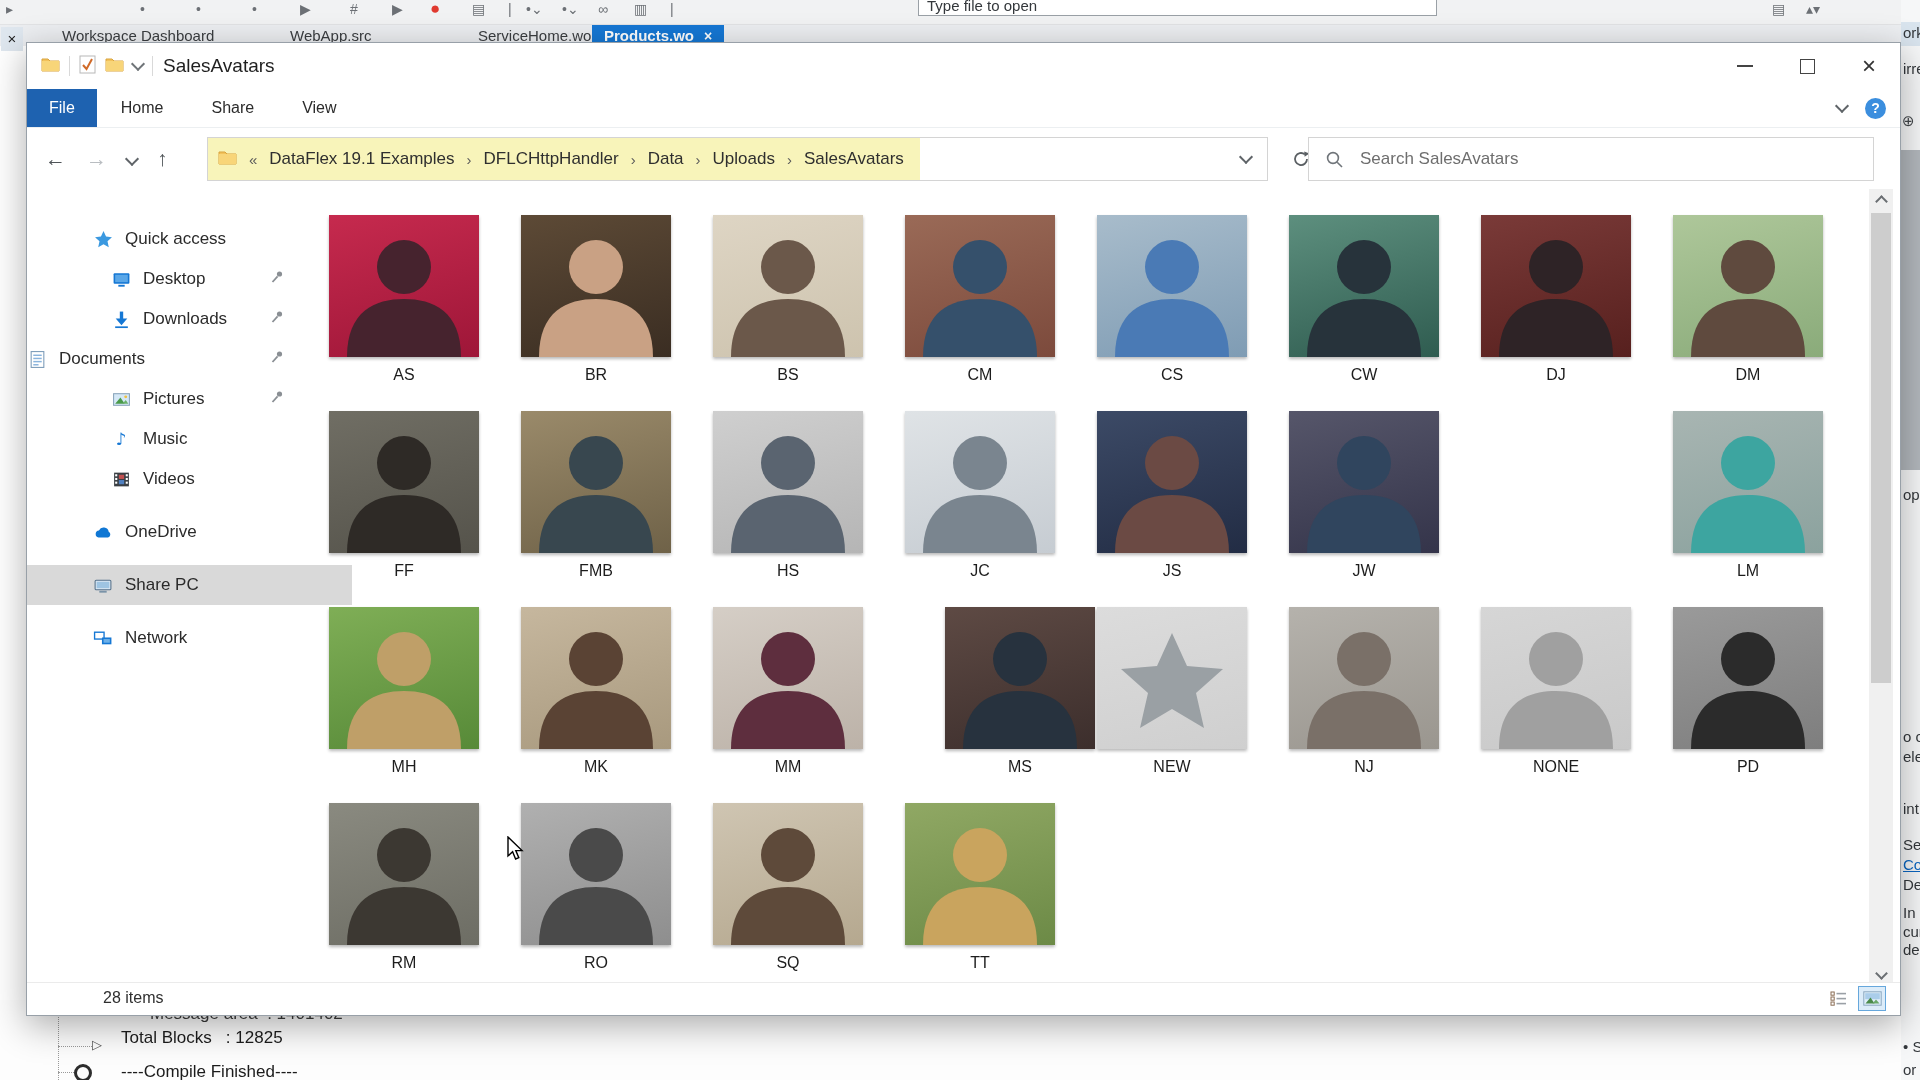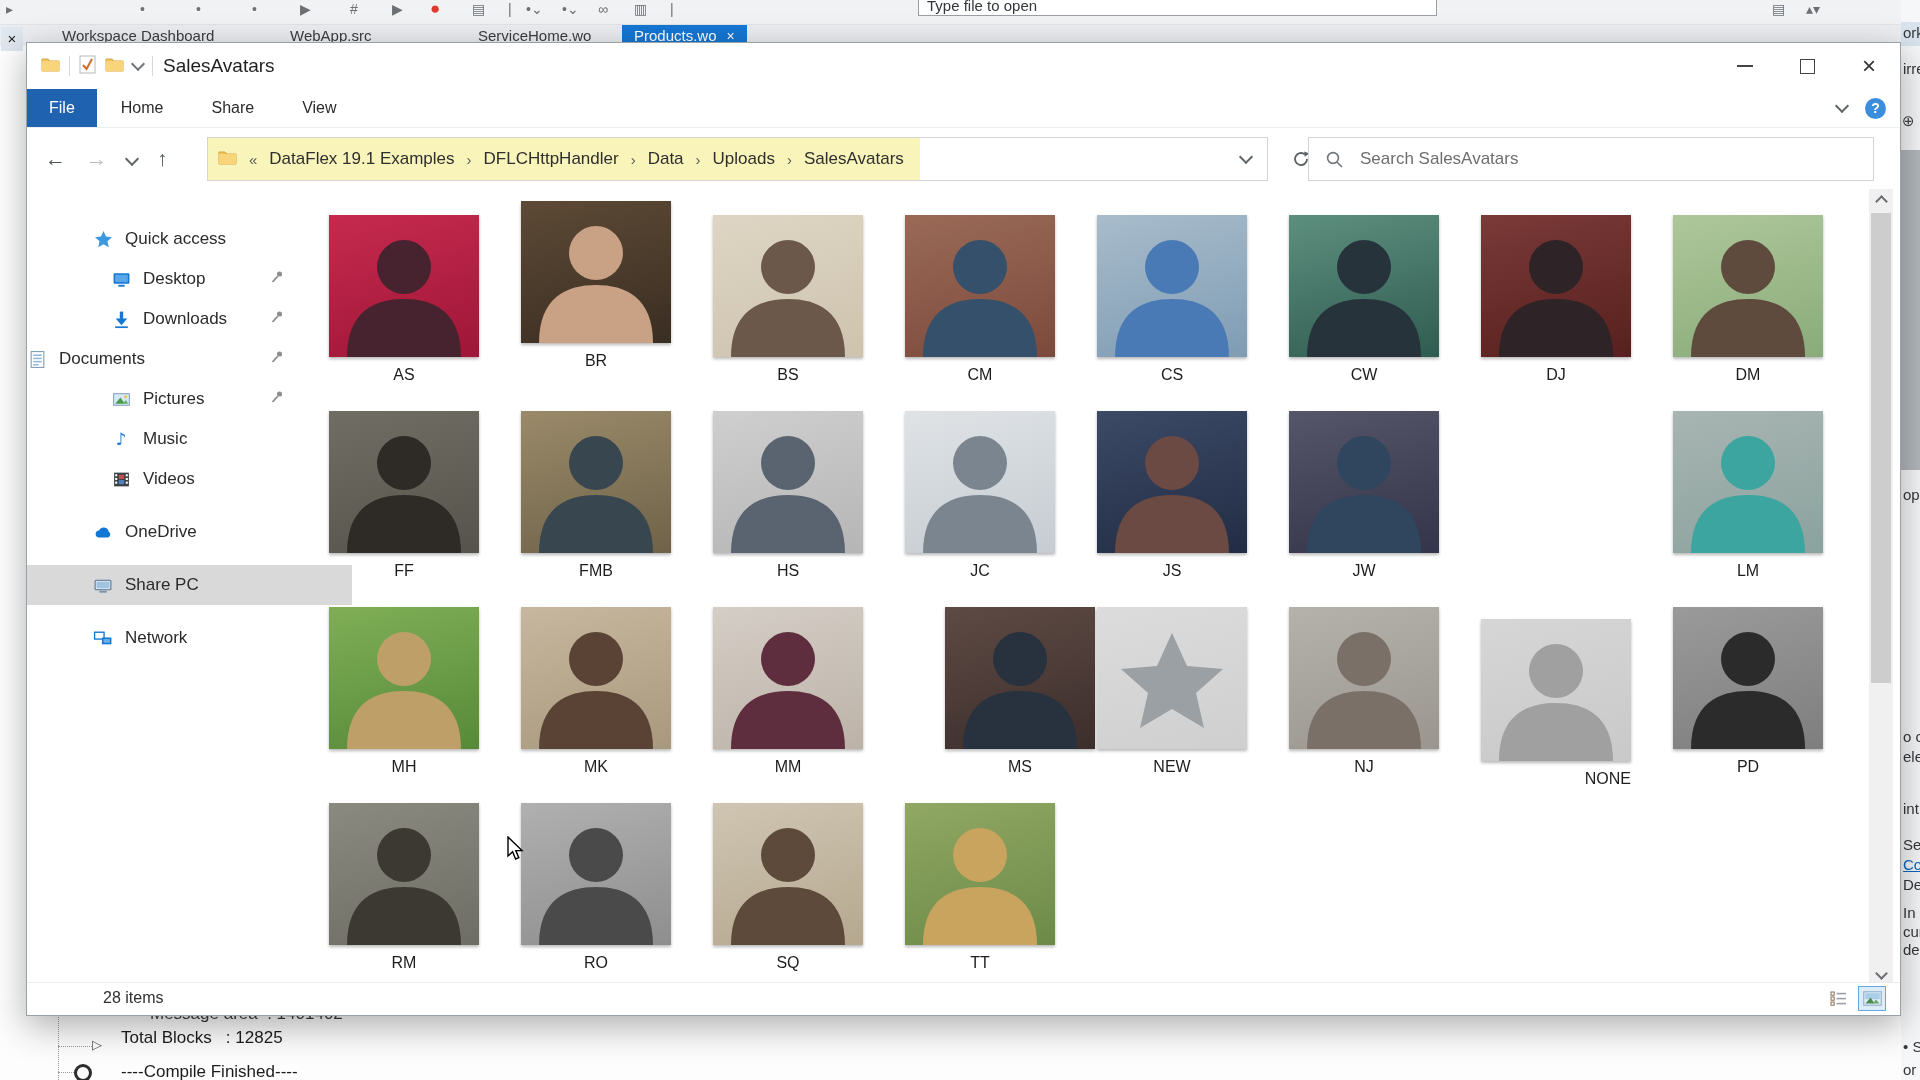--- a/index.html
+++ b/index.html
@@ -116,21 +116,21 @@
       <span class="bg-tool" style="left: 598px;">∞</span>
       <span class="bg-tool" style="left: 634px;">▥</span>
       <span class="bg-tool" style="left: 670px;">|</span>
       <span class="bg-tool" style="left: 1772px;">▤</span>
       <span class="bg-tool" style="left: 1806px;">▴▾</span>
     </div>
   <div class="bg-tabs" id="bgTabs">
       <div class="bg-tab" style="left: 62px;"><span>Workspace Dashboard</span></div>
       <div class="bg-tab" style="left: 290px;"><span>WebApp.src</span></div>
       <div class="bg-tab" style="left: 478px;"><span>ServiceHome.wo</span></div>
-      <div class="bg-tab active" style="left: 622px;"><span>Products.wo</span><span class="tab-close">×</span></div>
+      <div class="bg-tab active" style="left: 592px; font-weight: bold;"><span>Products.wo</span><span class="tab-close">×</span></div>
     </div>
   <div class="bg-panelclose">×</div>
   <div class="bg-fileopen">
     <span>Type file to open</span>
   </div>
   <div class="bg-rightstrip" id="bgRight">
     <div class="bg-tabfrag"></div>
     <div class="bg-globe">⊕</div>
     <div class="bg-right-gray"></div>
   <div class="bg-frag" style="top: 24px;">orks</div>
@@ -368,21 +368,21 @@
       <div class="content" id="grid">
           <div class="tile" style="left: 34px; top: 26px;">
             <div class="tile-photo" style="background: linear-gradient(165deg, rgb(198, 42, 78), rgb(158, 22, 56));">
               <svg width="150" height="142" viewBox="0 0 150 142">
                 <circle cx="75" cy="52" r="27" fill="#46232e"></circle>
                 <path d="M18 142 C18 96 46 84 75 84 C104 84 132 96 132 142 Z" fill="#46232e"></path>
               </svg>
             </div>
             <div class="tile-label">AS</div>
           </div>
-          <div class="tile" style="left: 226px; top: 12px; text-align: center;">
+          <div class="tile" style="left: 226px; top: 26px; text-align: center;">
             <div class="tile-photo" style="background: linear-gradient(165deg, rgb(93, 74, 54), rgb(58, 45, 34));">
               <svg width="150" height="142" viewBox="0 0 150 142">
                 <circle cx="75" cy="52" r="27" fill="#c9a184"></circle>
                 <path d="M18 142 C18 96 46 84 75 84 C104 84 132 96 132 142 Z" fill="#c9a184"></path>
               </svg>
             </div>
             <div class="tile-label">BR</div>
           </div>
           <div class="tile" style="left: 418px; top: 26px;">
             <div class="tile-photo" style="background: linear-gradient(165deg, rgb(222, 213, 196), rgb(205, 195, 174));">
@@ -547,21 +547,21 @@
           </div>
           <div class="tile" style="left: 994px; top: 418px;">
             <div class="tile-photo" style="background: linear-gradient(165deg, rgb(181, 178, 172), rgb(154, 150, 143));">
               <svg width="150" height="142" viewBox="0 0 150 142">
                 <circle cx="75" cy="52" r="27" fill="#7a7068"></circle>
                 <path d="M18 142 C18 96 46 84 75 84 C104 84 132 96 132 142 Z" fill="#7a7068"></path>
               </svg>
             </div>
             <div class="tile-label">NJ</div>
           </div>
-          <div class="tile" style="left: 1186px; top: 430px; text-align: right;">
+          <div class="tile" style="left: 1186px; top: 418px;">
             <div class="tile-photo" style="background: linear-gradient(165deg, rgb(214, 214, 214), rgb(201, 201, 201));">
               <svg width="150" height="142" viewBox="0 0 150 142">
                 <circle cx="75" cy="52" r="27" fill="#a0a0a0"></circle>
                 <path d="M18 142 C18 96 46 84 75 84 C104 84 132 96 132 142 Z" fill="#a0a0a0"></path>
               </svg>
             </div>
             <div class="tile-label">NONE</div>
           </div>
           <div class="tile" style="left: 1378px; top: 418px;">
             <div class="tile-photo" style="background: linear-gradient(165deg, rgb(154, 154, 154), rgb(126, 126, 126));">

